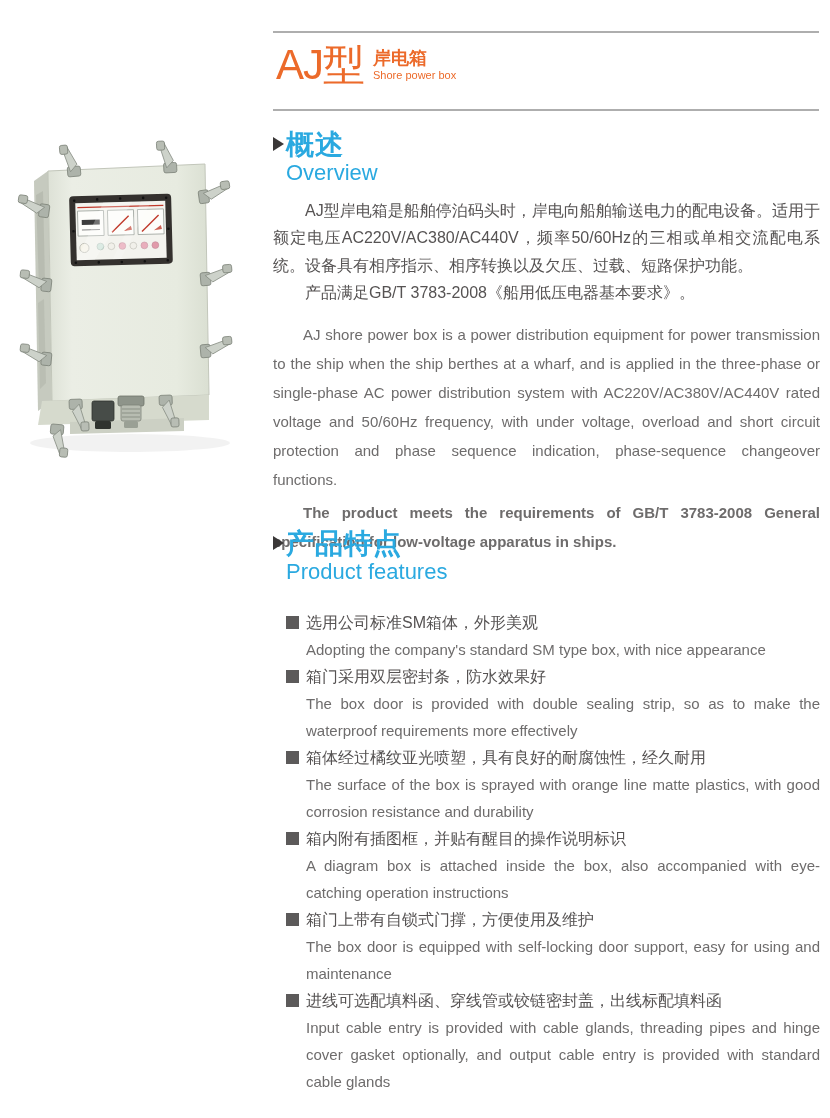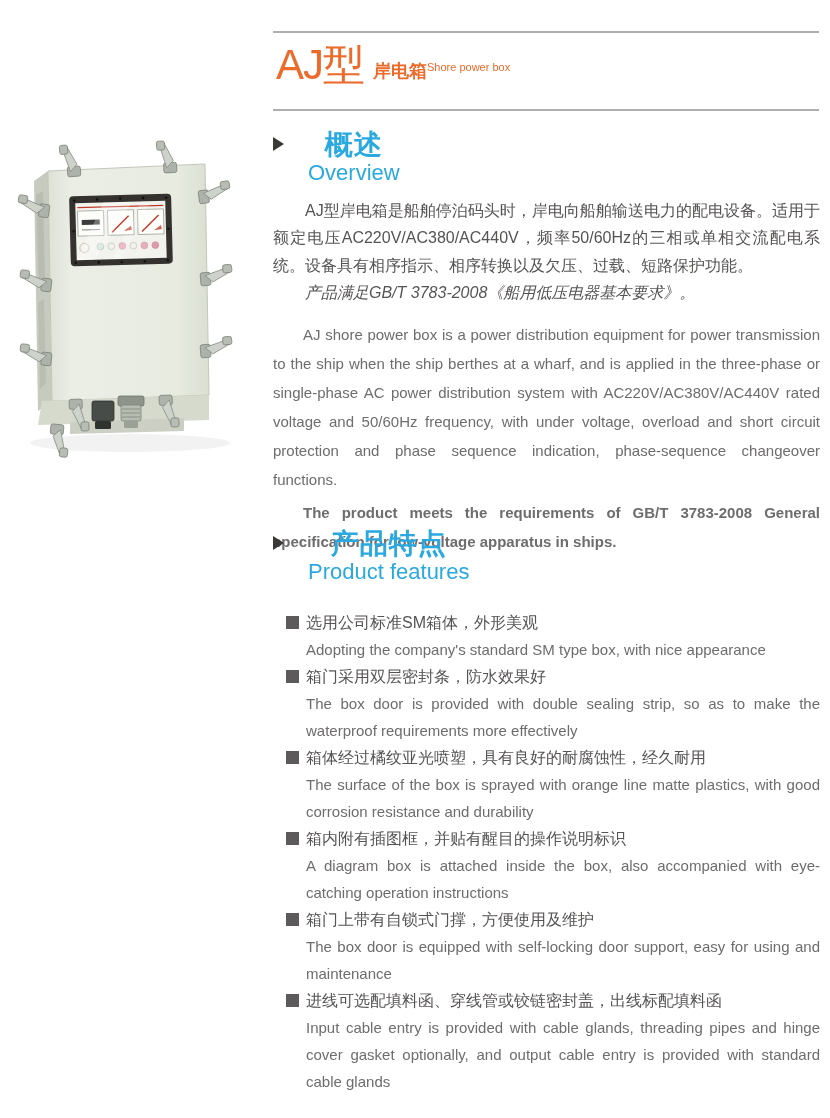--- a/index.html
+++ b/index.html
@@ -6,35 +6,35 @@
   body { width:830px; height:1118px; font-family:"Liberation Sans", sans-serif; }
   .page { position:relative; width:830px; height:1118px; background:#fff; overflow:hidden; }
 
   .rule { position:absolute; left:273px; width:546px; height:2px; background:#aeaeae; }
   #rule-top { top:31px; }
   #rule-mid { top:109px; }
 
   
   .title-block { position:absolute; left:276px; top:45px; display:flex; align-items:flex-end; gap:9px; color:#ec6a2a; }
   .model { font-size:42px; line-height:0.95; font-weight:400; letter-spacing:-1px; }
-  .title-sub { display:flex; padding-bottom:2px; }
+  .title-sub { display:flex; flex-direction:column; padding-bottom:2px; }
   .title-sub .t-zh { font-size:18px; font-weight:700; line-height:1.2; }
   .title-sub .t-en { font-size:11px; line-height:1.25; }
 
   
   .section { position:absolute; left:273px; width:547px; }
   #overview { top:130px; }
   #features { top:529px; }
-  .sec-head { display:flex; align-items:flex-start; gap:24px;text-align:center; }
+  .sec-head { display:flex; align-items:flex-start; gap:2px; }
   .tri { width:0; height:0; border-left:11px solid #3b3838; border-top:7px solid transparent; border-bottom:7px solid transparent; margin-top:7px; flex:none; }
   .sec-title .s-zh { font-size:28px; font-weight:600; color:#2aa9e0; line-height:1.05; letter-spacing:1px; }
   .sec-title .s-en { font-size:22px; color:#2aa9e0; line-height:1.3; }
 
   .p-zh { margin:9px 0 0; font-size:16px; line-height:27.5px; color:#565353; text-align:justify; text-indent:2em; }
-  .p-zh2 { margin-top:0;font-style:italic; }
+  .p-zh2 { margin-top:0; }
   .p-en { margin:13px 0 0; font-size:15px; line-height:29px; color:#6e6c6c; text-align:justify; text-indent:2em; }
   .p-en2 { margin-top:4px;font-weight:bold; }
 
   
   .feat-list { margin-top:22px; padding-left:13px; }
   .feat-zh { display:flex; align-items:center; gap:7px; font-size:16px; font-weight:400; color:#565353; line-height:27px; }
   .sq { width:13px; height:13px; background:#5c5a5a; flex:none; }
   .feat-en { margin-left:20px; font-size:15px; color:#6e6c6c; line-height:27px; text-align:justify; }
 
   

